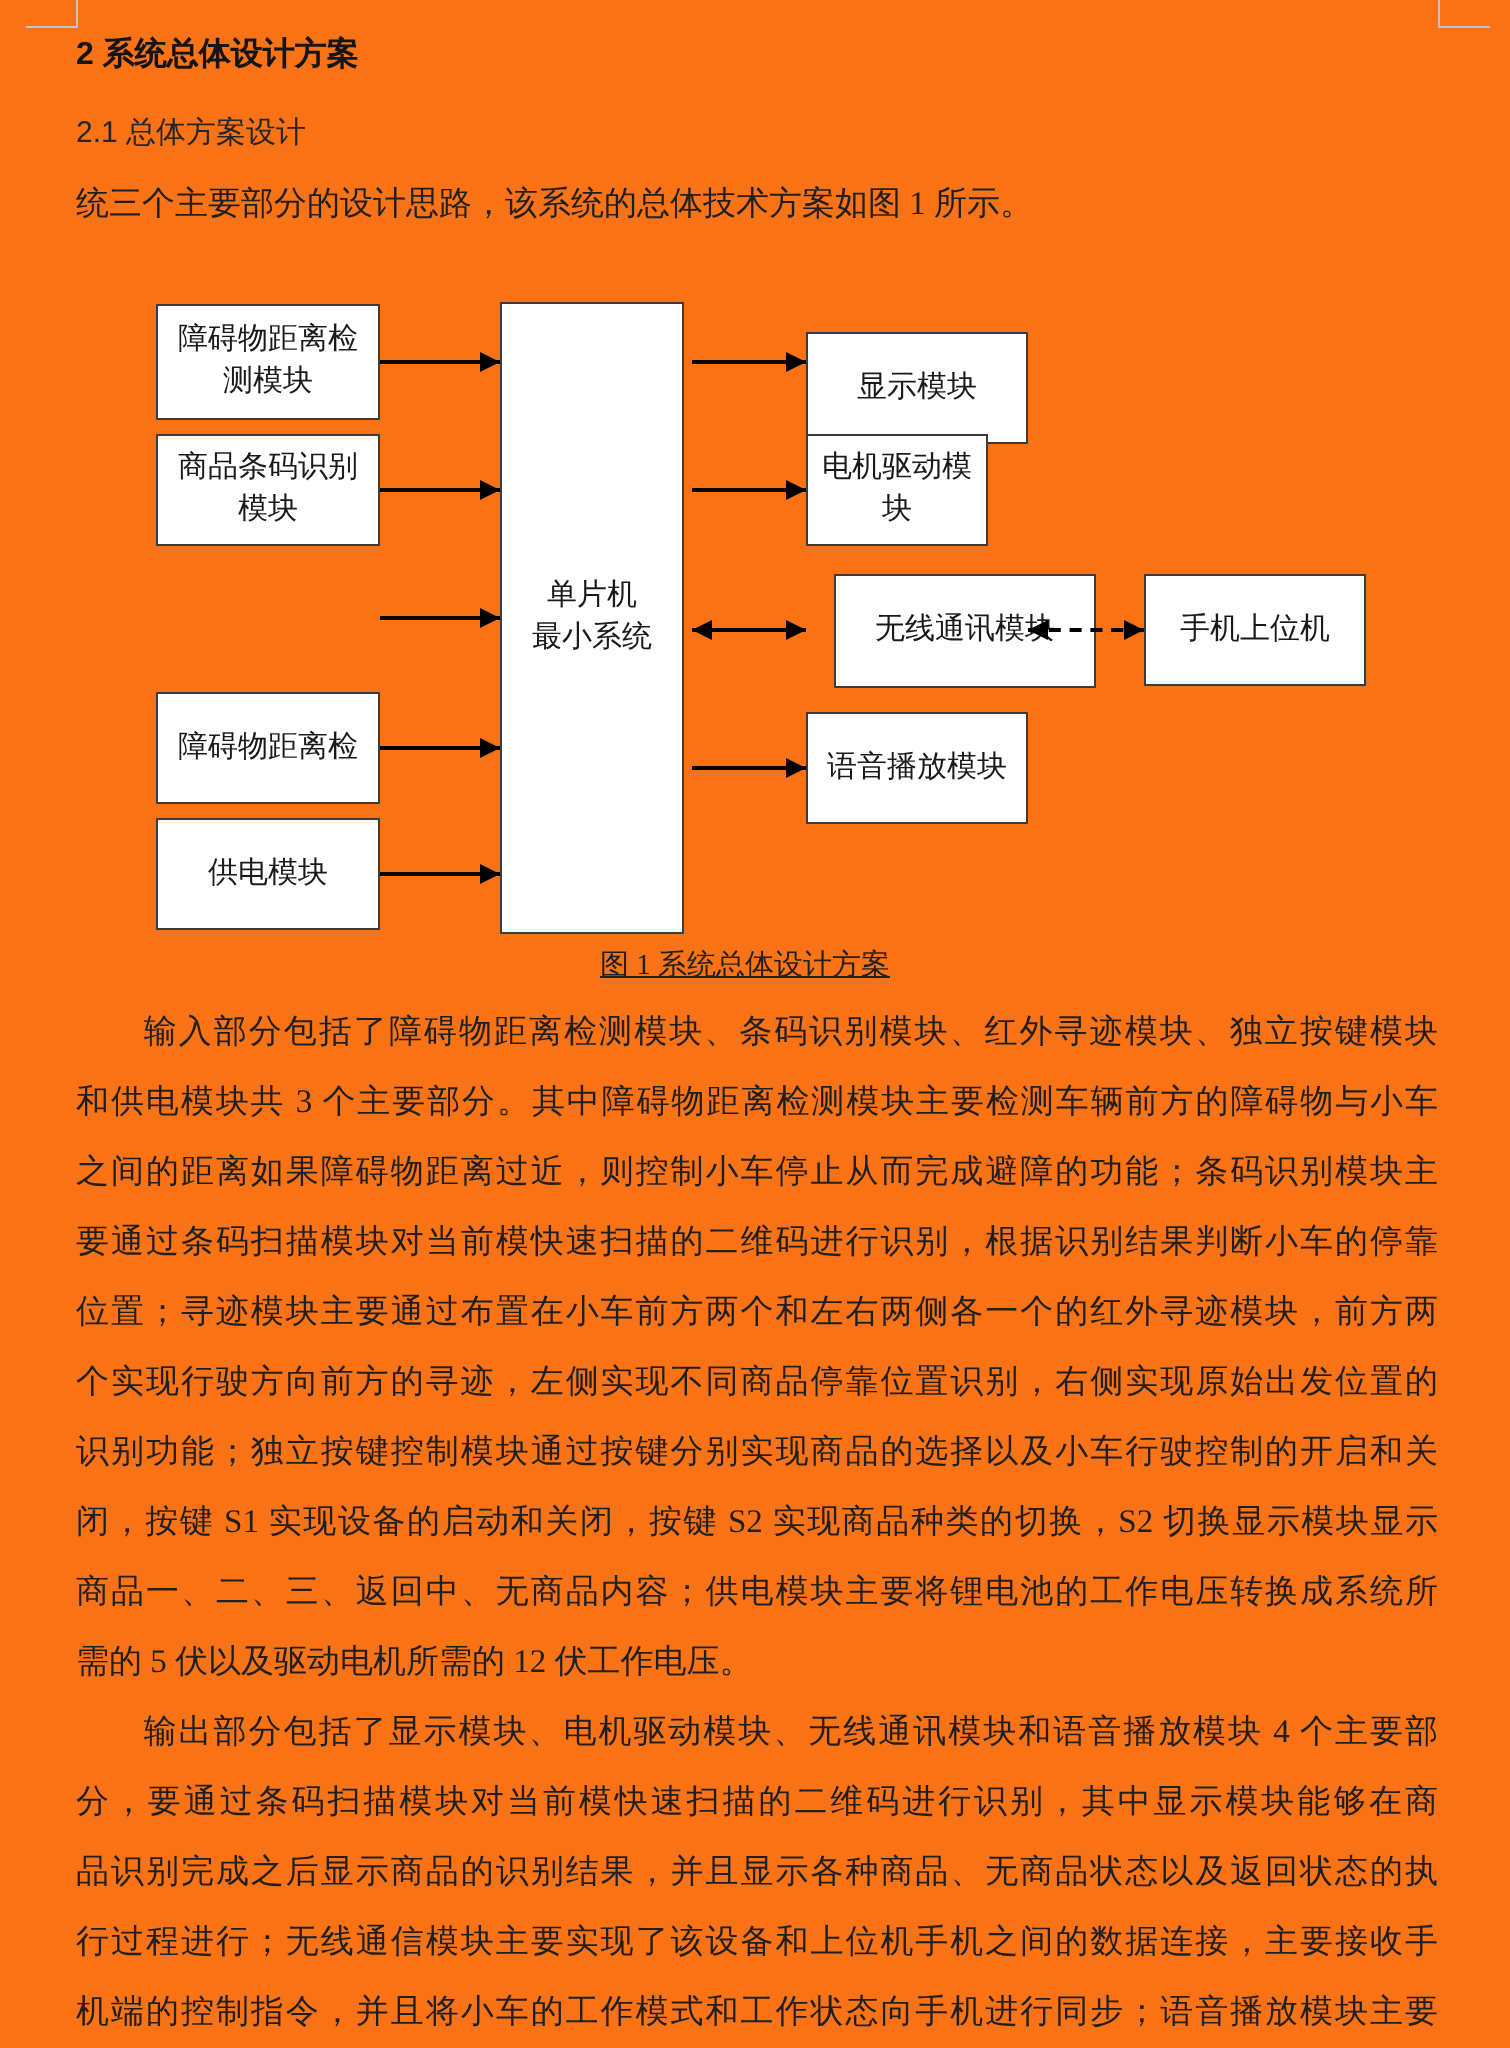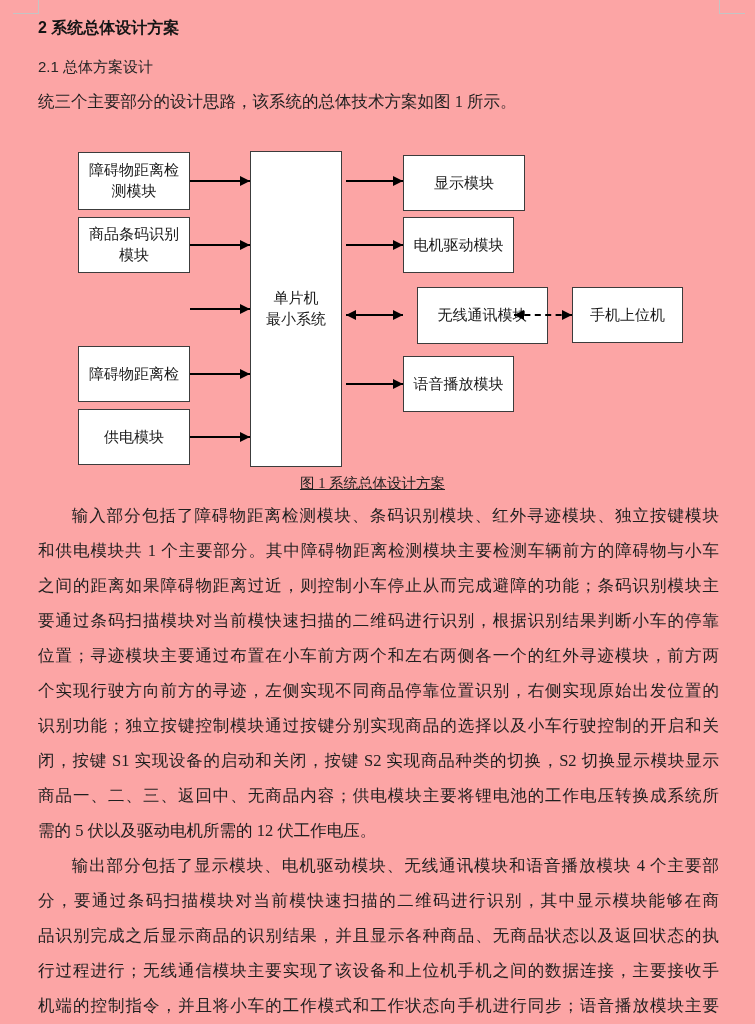--- a/index.html
+++ b/index.html
@@ -1,19 +1,19 @@
 <!DOCTYPE html>
 <html><head>
 <meta charset="utf-8">
 <style>
   html,body { margin:0; padding:0; background:#ffffff; }
   .page {
     position:relative;
     width:755px; height:1024px;
-    background:#fca5a5;
+    background:#f97316;
     overflow:hidden;
     font-family:"Liberation Serif","DejaVu Serif",serif;
     color:#1f1f1f;
   }
   
   .corner-tl { position:absolute; left:13px; top:0; width:25px; height:13px;
     border-right:1px solid #c4c4c4; border-bottom:1px solid #c4c4c4; }
   .corner-tr { position:absolute; left:719px; top:0; width:25px; height:13px;
     border-left:1px solid #c4c4c4; border-bottom:1px solid #c4c4c4; }
 
@@ -41,22 +41,22 @@
     font-size:15px; line-height:21px; color:#1a1a1a; white-space:pre-line; background:#fff; }
   
   .n-in1 { left:78px;  top:2px;   width:112px; height:58px; }
   .n-in2 { left:78px;  top:67px;  width:112px; height:56px; }
   .n-in3 { left:78px;  top:131px; width:112px; height:56px; }
   .n-in4 { left:78px;  top:196px; width:112px; height:56px; }
   .n-in5 { left:78px;  top:259px; width:112px; height:56px; }
   
   .n-mcu { left:250px; top:1px;   width:92px;  height:316px; }
   
-  .n-out1 { left:403px; top:5px;   width:122px; height:56px;text-align:right; }
-  .n-out2 { left:403px; top:67px;  width:111px; height:56px; }
+  .n-out1 { left:403px; top:16px;   width:111px; height:56px;text-align:right; }
+  .n-out2 { left:403px; top:67px;  width:91px; height:56px; }
   .n-out3 { left:417px; top:137px; width:131px; height:57px; }
   .n-out4 { left:403px; top:206px; width:111px; height:56px; }
   
   .n-phone { left:572px; top:137px; width:111px; height:56px; }
 
   .harrow { position:absolute; height:2px; background:#000; }
   .harrow::after { content:""; position:absolute; right:0; top:-4px; width:0; height:0;
     border-top:5px solid transparent; border-bottom:5px solid transparent;
     border-left:10px solid #000; }
   .harrow.bidir::before { content:""; position:absolute; left:0; top:-4px; width:0; height:0;
@@ -128,21 +128,21 @@
     <div class="harrow bidir a-out3"></div>
     <div class="harrow a-out4"></div>
 
     <div class="dasharrow"></div>
   </div>
 
   <div class="caption">图 1 系统总体设计方案</div>
 
   <div class="para p2">
     <div class="line indent">输入部分包括了障碍物距离检测模块、条码识别模块、红外寻迹模块、独立按键模块</div>
-    <div class="line">和供电模块共 1 个主要部分。其中障碍物距离检测模块主要检测车辆前方的障碍物与小车</div>
+    <div class="line">和供电模块共 3 个主要部分。其中障碍物距离检测模块主要检测车辆前方的障碍物与小车</div>
     <div class="line">之间的距离如果障碍物距离过近，则控制小车停止从而完成避障的功能；条码识别模块主</div>
     <div class="line">要通过条码扫描模块对当前模快速扫描的二维码进行识别，根据识别结果判断小车的停靠</div>
     <div class="line">位置；寻迹模块主要通过布置在小车前方两个和左右两侧各一个的红外寻迹模块，前方两</div>
     <div class="line">个实现行驶方向前方的寻迹，左侧实现不同商品停靠位置识别，右侧实现原始出发位置的</div>
     <div class="line">识别功能；独立按键控制模块通过按键分别实现商品的选择以及小车行驶控制的开启和关</div>
     <div class="line">闭，按键 S1 实现设备的启动和关闭，按键 S2 实现商品种类的切换，S2 切换显示模块显示</div>
     <div class="line">商品一、二、三、返回中、无商品内容；供电模块主要将锂电池的工作电压转换成系统所</div>
     <div class="line endline">需的 5 伏以及驱动电机所需的 12 伏工作电压。</div>
   </div>
 

